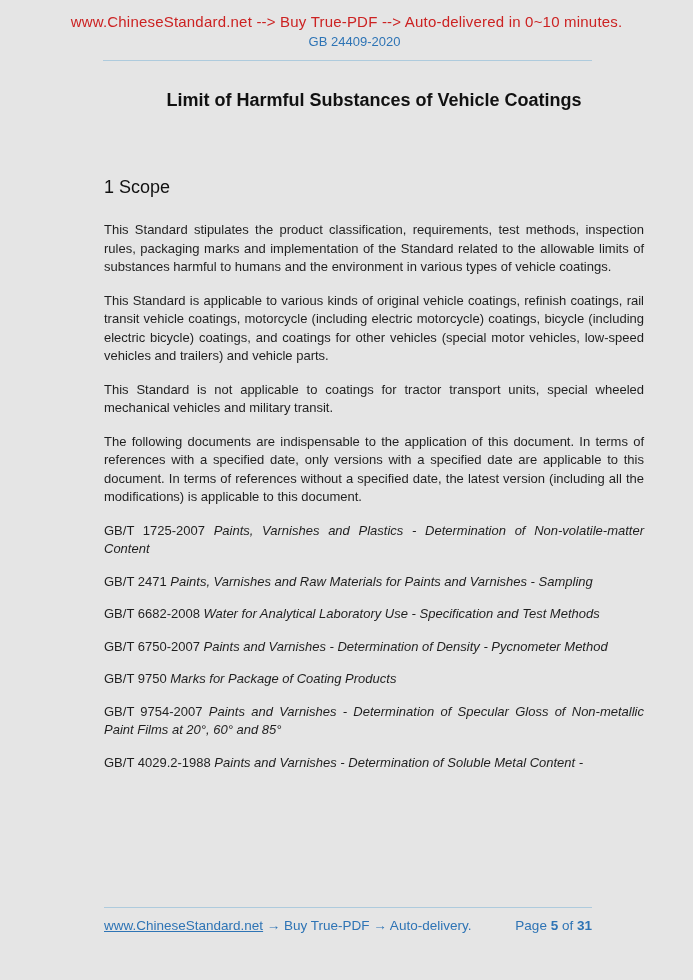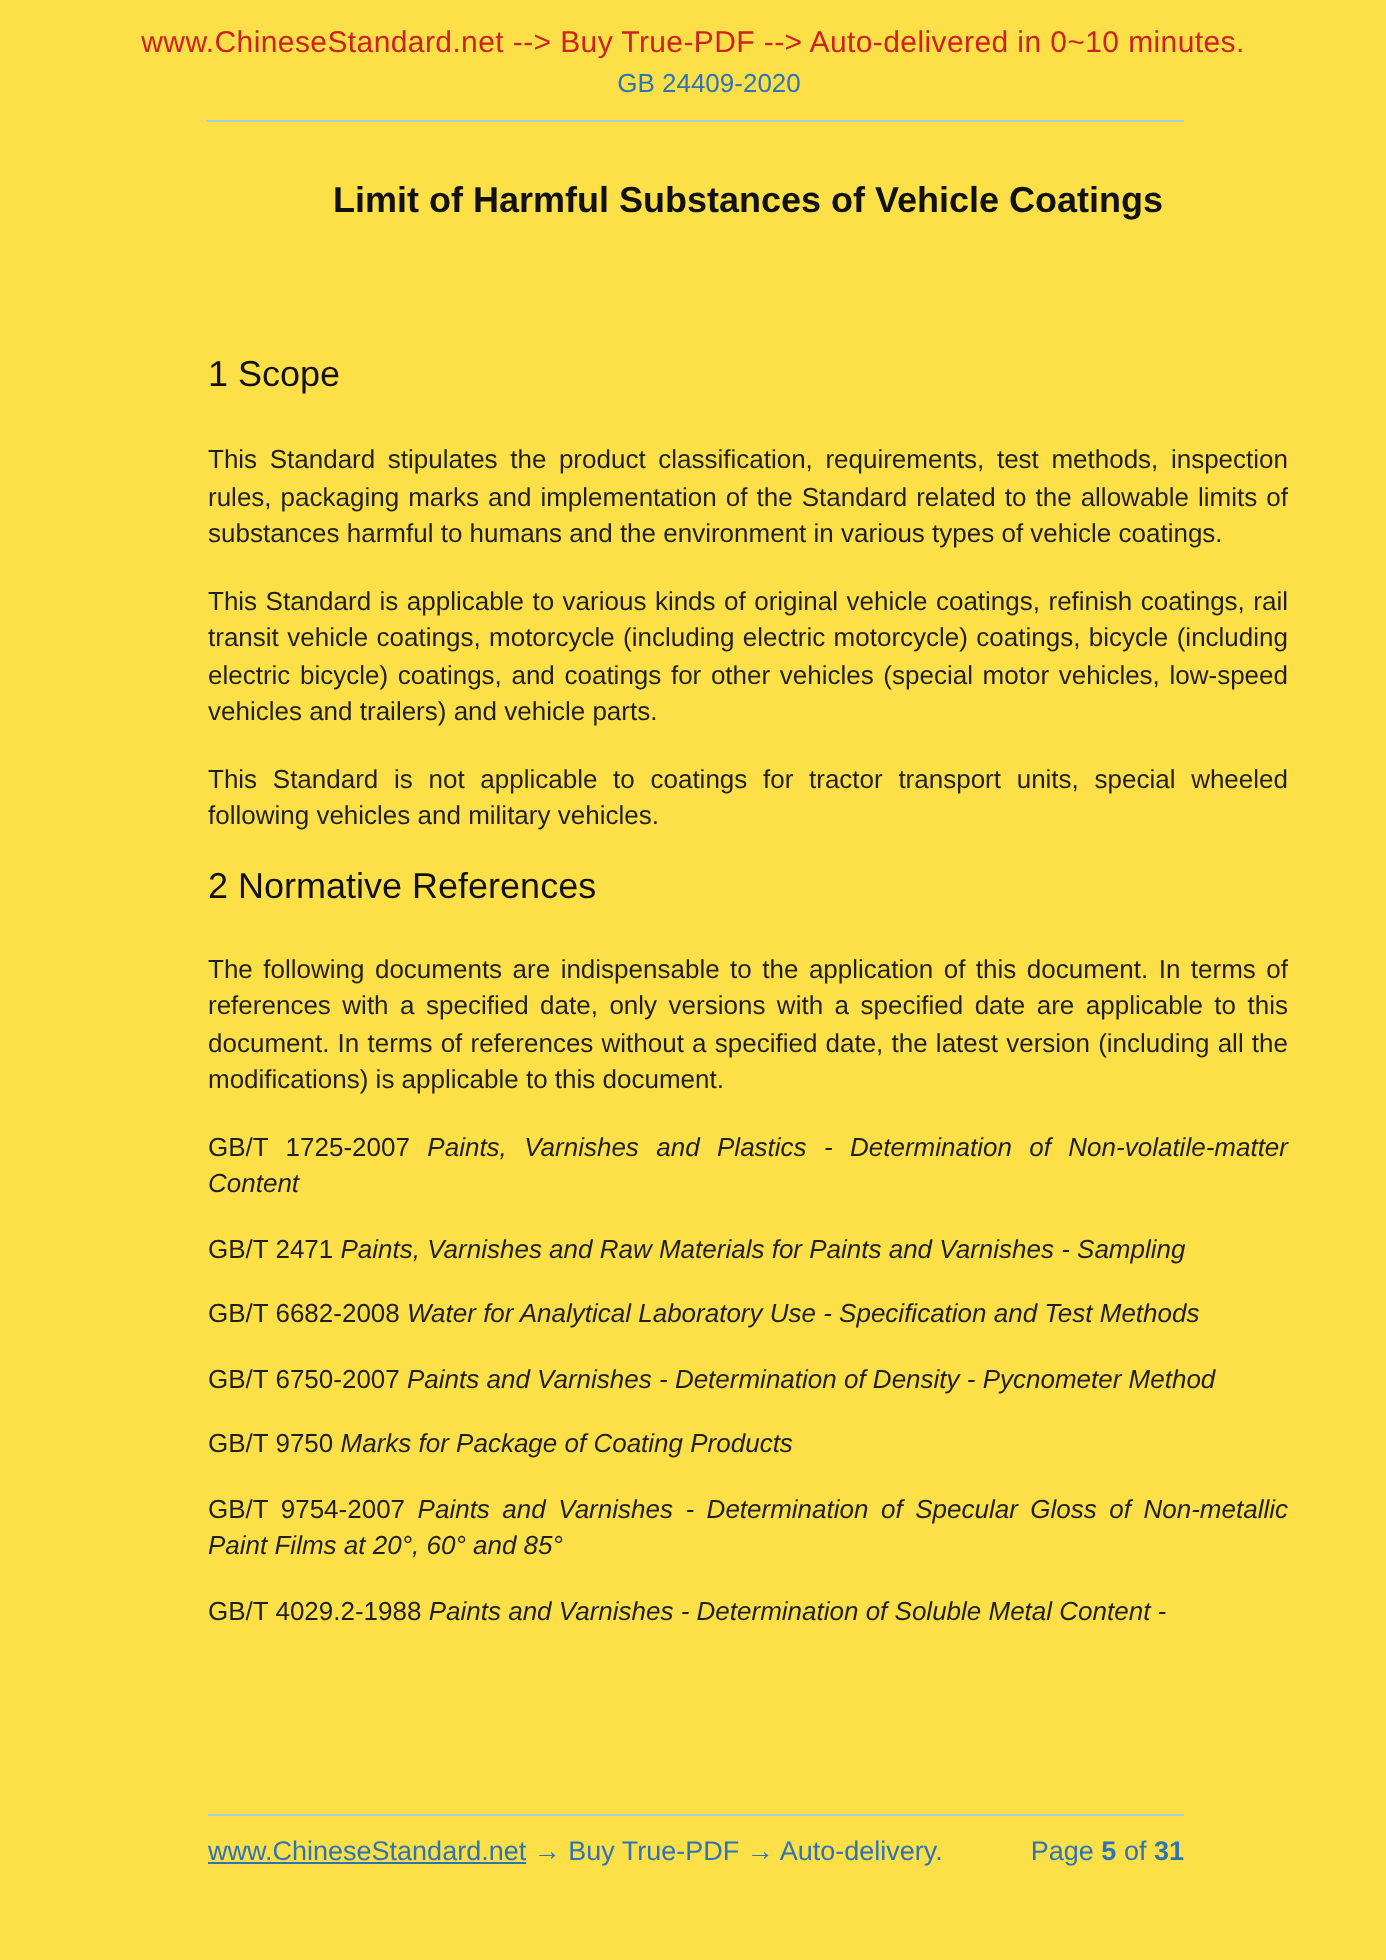--- a/index.html
+++ b/index.html
@@ -4,21 +4,21 @@
 <style>
   html, body {
     margin: 0;
     padding: 0;
     background: #ffffff;
   }
   .page {
     position: relative;
     width: 693px;
     height: 980px;
-    background: #fde047;
+    background: #e5e5e5;
     font-family: "Liberation Sans", sans-serif;
     overflow: hidden;
     margin: 0 auto;
   }
   .header {
     padding-top: 13px;
     text-align: center;
   }
   .promo {
     font-size: 15px;
@@ -111,23 +111,22 @@
     <div class="doc-code">GB 24409-2020</div>
     <div class="rule"></div>
   </div>
 
   <div class="content">
     <h1 class="title">Limit of Harmful Substances of Vehicle Coatings</h1>
 
     <h2 class="scope">1 Scope</h2>
     <p>This Standard stipulates the product classification, requirements, test methods, inspection rules, packaging marks and implementation of the Standard related to the allowable limits of substances harmful to humans and the environment in various types of vehicle coatings.</p>
     <p>This Standard is applicable to various kinds of original vehicle coatings, refinish coatings, rail transit vehicle coatings, motorcycle (including electric motorcycle) coatings, bicycle (including electric bicycle) coatings, and coatings for other vehicles (special motor vehicles, low-speed vehicles and trailers) and vehicle parts.</p>
-    <p>This Standard is not applicable to coatings for tractor transport units, special wheeled following vehicles and military vehicles.</p>
+    <p>This Standard is not applicable to coatings for tractor transport units, special wheeled mechanical vehicles and military transit.</p>
 
-    <h2 class="normative">2 Normative References</h2>
     <p>The following documents are indispensable to the application of this document. In terms of references with a specified date, only versions with a specified date are applicable to this document. In terms of references without a specified date, the latest version (including all the modifications) is applicable to this document.</p>
 
     <p class="ref">
       <span class="ref-code">GB/T 1725-2007</span>
       <span class="ref-title">Paints, Varnishes and Plastics - Determination of Non-volatile-matter Content</span>
     </p>
     <p class="ref">
       <span class="ref-code">GB/T 2471</span>
       <span class="ref-title">Paints, Varnishes and Raw Materials for Paints and Varnishes - Sampling</span>
     </p>

